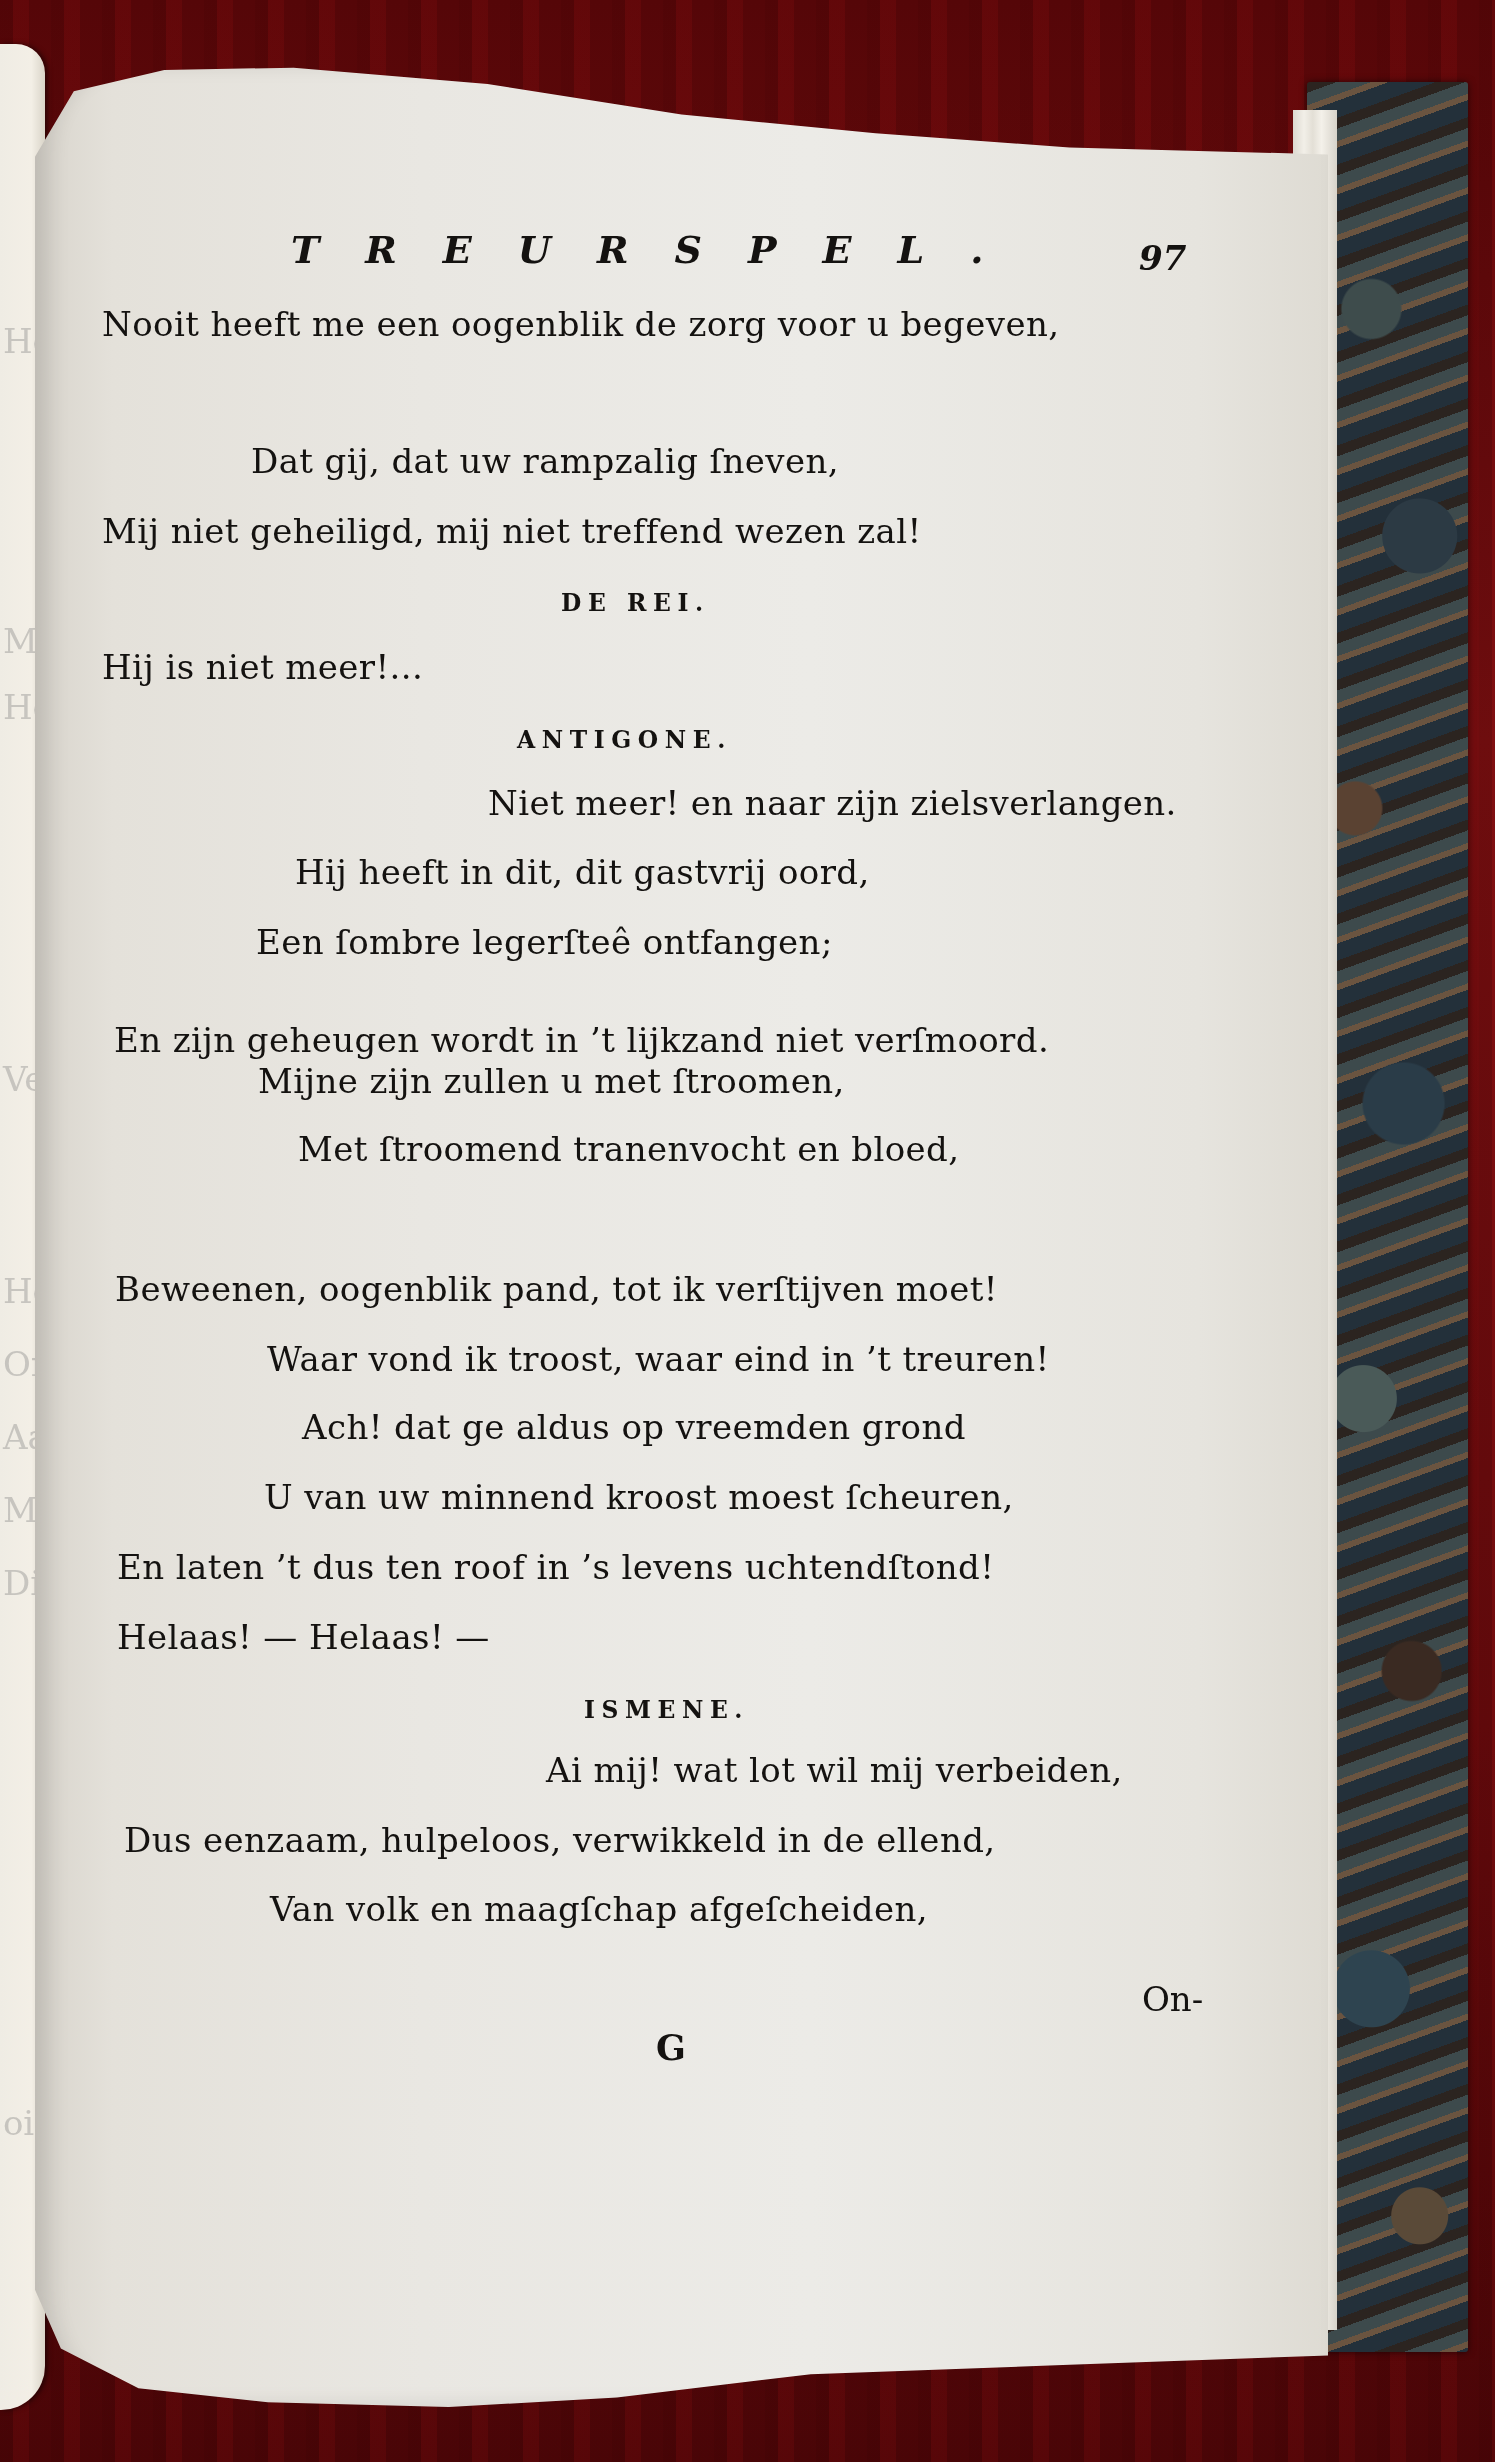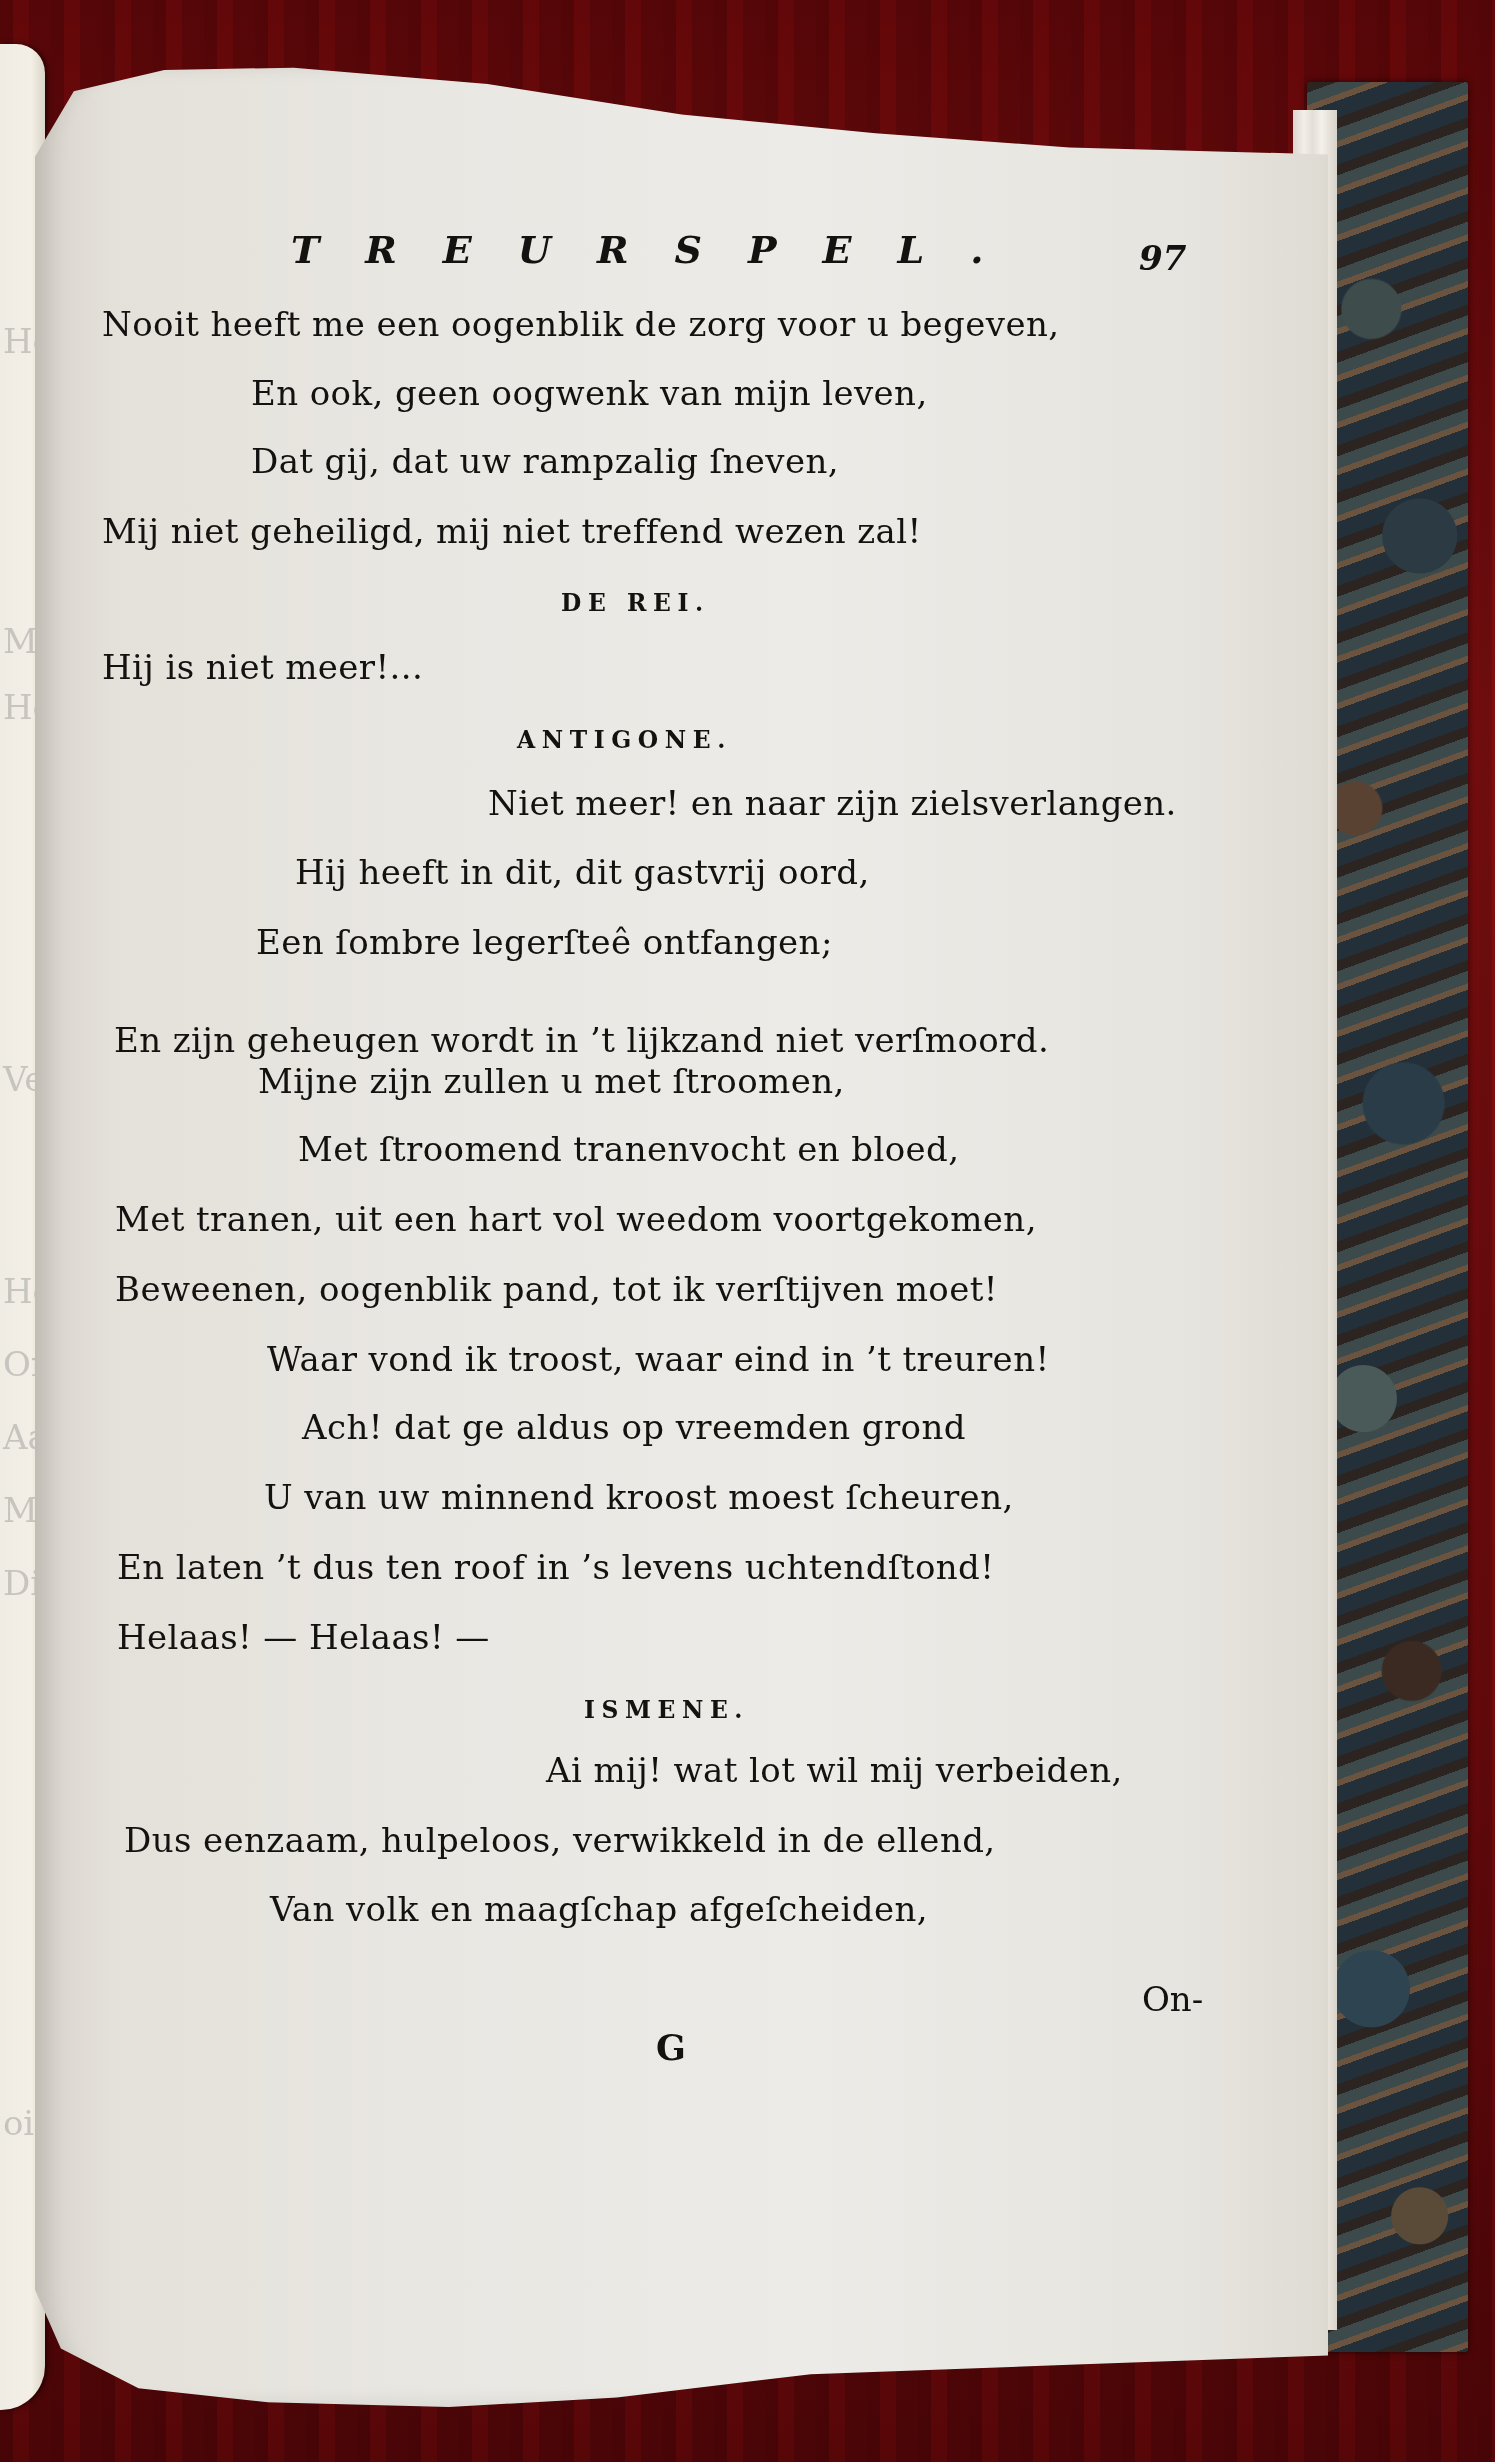--- a/index.html
+++ b/index.html
@@ -86,33 +86,31 @@
     <span class="left-ghost" style="top:1519px">Die</span>
     <span class="left-ghost" style="top:2059px">oit</span>
   </div>
 
   <div class="page">
     <div class="text-block">
       <div class="running-head" style="left:256px; top:164px;">TREURSPEL.</div>
       <div class="page-number" style="left:1104px; top:175px;">97</div>
 
       <div class="line" style="left:67px;  top:241px;">Nooit heeft me een oogenblik de zorg voor u begeven,</div>
-      <div class="line" style="left:216px; top:310px;">En ook, geen oogwenk van mijn leven,</div>
       <div class="line" style="left:216px; top:378px;">Dat gij, dat uw rampzalig ſneven,</div>
       <div class="line" style="left:67px;  top:448px;">Mij niet geheiligd, mij niet treffend wezen zal!</div>
       <div class="speaker" style="left:526px; top:526px;">DE REI.</div>
       <div class="line" style="left:67px;  top:584px;">Hij is niet meer!...</div>
       <div class="speaker" style="left:482px; top:663px;">ANTIGONE.</div>
       <div class="line" style="left:453px; top:720px;">Niet meer! en naar zijn zielsverlangen.</div>
       <div class="line" style="left:260px; top:789px;">Hij heeft in dit, dit gastvrij oord,</div>
       <div class="line" style="left:221px; top:859px;">Een ſombre legerſteê ontfangen;</div>
       <div class="line" style="left:79px; top:927px;margin-top:30px;">En zijn geheugen wordt in ’t lijkzand niet verſmoord.</div>
       <div class="line" style="left:223px; top:998px;">Mijne zijn zullen u met ſtroomen,</div>
       <div class="line" style="left:263px; top:1066px;">Met ſtroomend tranenvocht en bloed,</div>
-      <div class="line" style="left:80px; top:1136px;">Met tranen, uit een hart vol weedom voortgekomen,</div>
       <div class="line" style="left:80px; top:1206px;">Beweenen, oogenblik pand, tot ik verſtijven moet!</div>
       <div class="line" style="left:232px; top:1276px;">Waar vond ik troost, waar eind in ’t treuren!</div>
       <div class="line" style="left:267px; top:1344px;text-align:right;">Ach! dat ge aldus op vreemden grond</div>
       <div class="line" style="left:229px; top:1414px;">U van uw minnend kroost moest ſcheuren,</div>
       <div class="line" style="left:82px; top:1554px;">Helaas! — Helaas! —</div>
       <div class="line" style="left:82px; top:1484px;">En laten ’t dus ten roof in ’s levens uchtendſtond!</div>
       <div class="speaker" style="left:549px; top:1633px;">ISMENE.</div>
       <div class="line" style="left:511px; top:1687px;">Ai mij! wat lot wil mij verbeiden,</div>
       <div class="line" style="left:89px; top:1757px;">Dus eenzaam, hulpeloos, verwikkeld in de ellend,</div>
       <div class="line" style="left:235px; top:1826px;">Van volk en maagſchap afgeſcheiden,</div>

